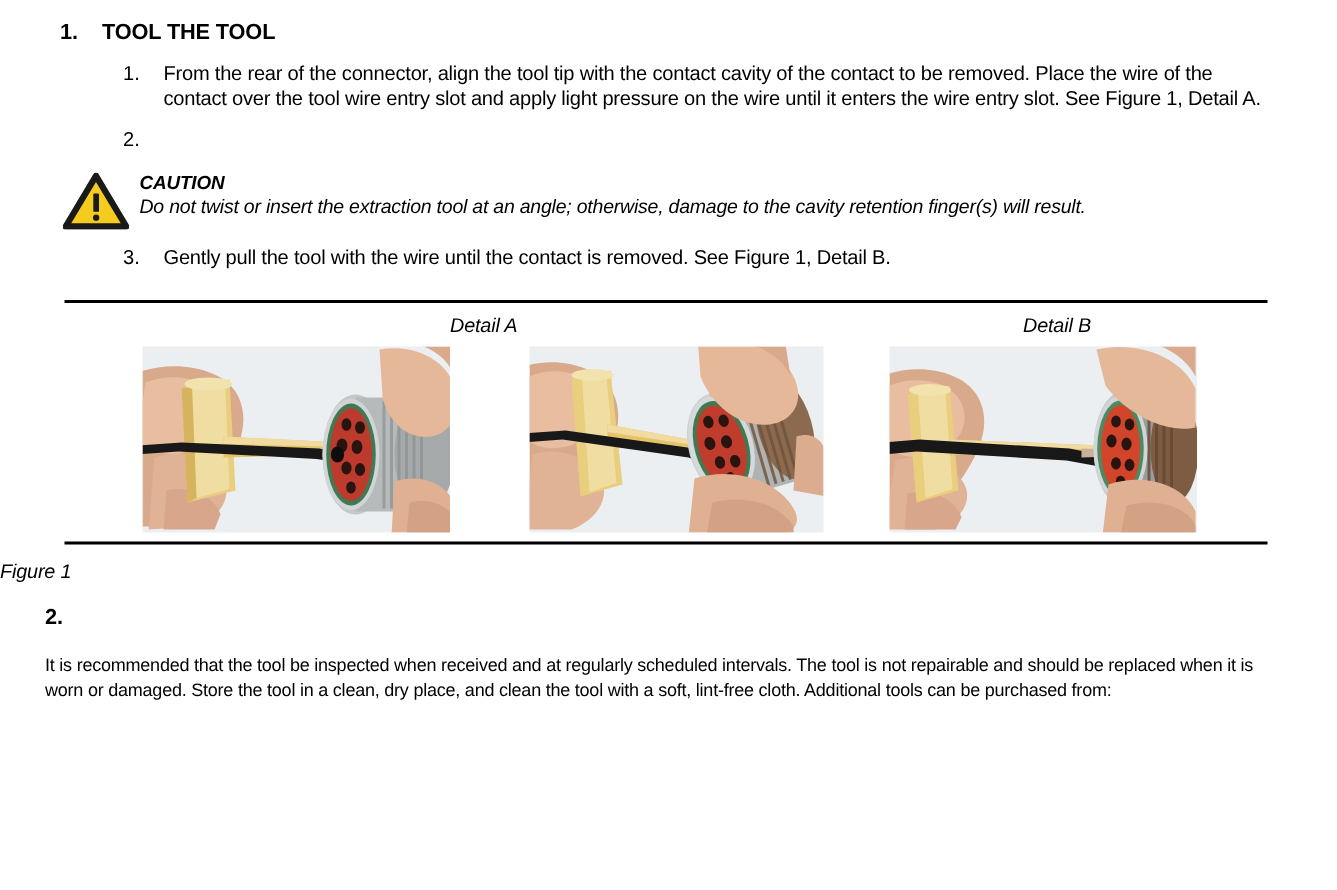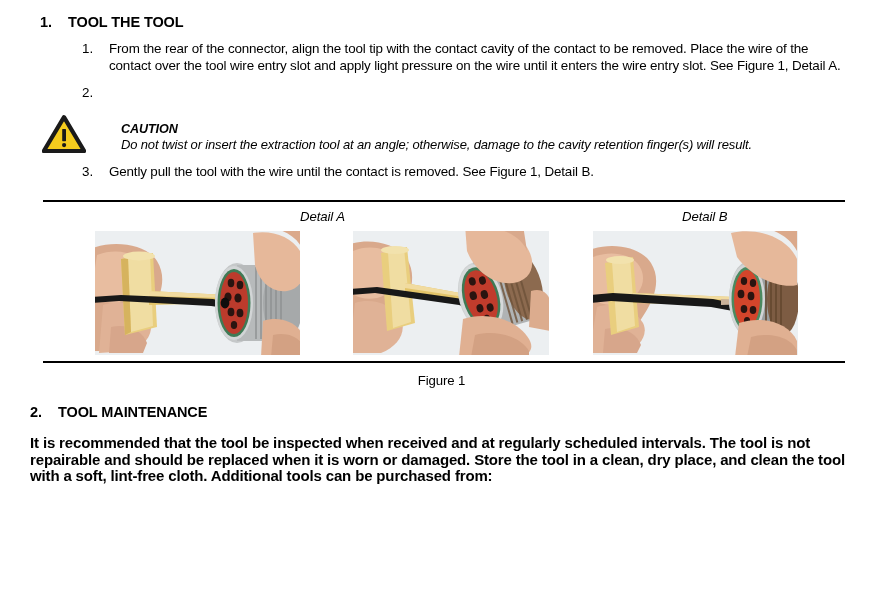--- a/index.html
+++ b/index.html
@@ -65,24 +65,23 @@
   .num-item .body {
     font-size: 13.4px;
     line-height: 16.5px;
     width: 745px;
     letter-spacing: -0.15px;
   }
 
   
   .caution-block {
     display: flex;
-    align-items: flex-end;
+    align-items: flex-start;
     margin-top: 12px;
     padding-left: 42px;
-    gap: 28px;
   }
   .caution-icon {
     width: 44px;
     height: 38px;
     flex: none;
     margin-top: 1px;
   }
   .caution-text {
     padding-left: 7px;
     padding-top: 1px;
@@ -138,35 +137,34 @@
     width: 205px;
     height: 124px;
     background: #eceff1;
     overflow: hidden;
   }
   #photo-1 { left: 95px; }
   #photo-2 { left: 353px; width: 196px; }
   #photo-3 { left: 593px; }
 
   .figure-caption {
-    text-align: center;
     font-size: 13.2px;
+    font-style: italic;
     margin-top: 10px;
     letter-spacing: -0.1px;
     padding-right: 8px;
   }
 
   
   .para {
-    font-size: 15px;
+    font-size: 12px;
     line-height: 16.7px;
     letter-spacing: -0.15px;
     margin-left: 30px;
     width: 825px;
-    font-weight: bold;
   }
 
   .spacer-1 { height: 14px; }
   .spacer-2 { height: 20px; }
   .spacer-3 { height: 16px; }
   .spacer-4 { height: 15px; }
 </style>
 </head>
 <body>
 
@@ -399,20 +397,19 @@
 
     <div class="rule" style="margin-top:4px;"></div>
 
     <div class="figure-caption">Figure 1</div>
   </div>
 
   <div class="spacer-3"></div>
 
   <div class="section-heading flush">
     <span class="section-num">2.</span>
-    <span class="section-title">TOOL MAINTENANCE</span>
   </div>
 
   <div class="spacer-4"></div>
 
   <div class="para">It is recommended that the tool be inspected when received and at regularly scheduled intervals. The tool is not repairable and should be replaced when it is worn or damaged. Store the tool in a clean, dry place, and clean the tool with a soft, lint-free cloth. Additional tools can be purchased from:</div>
 
 </div>
 
 </body></html>

